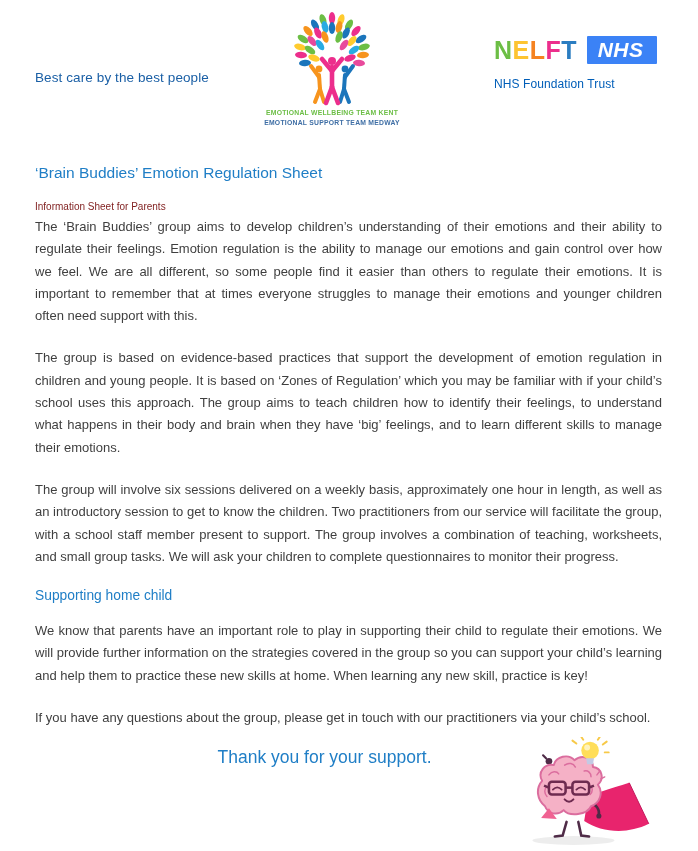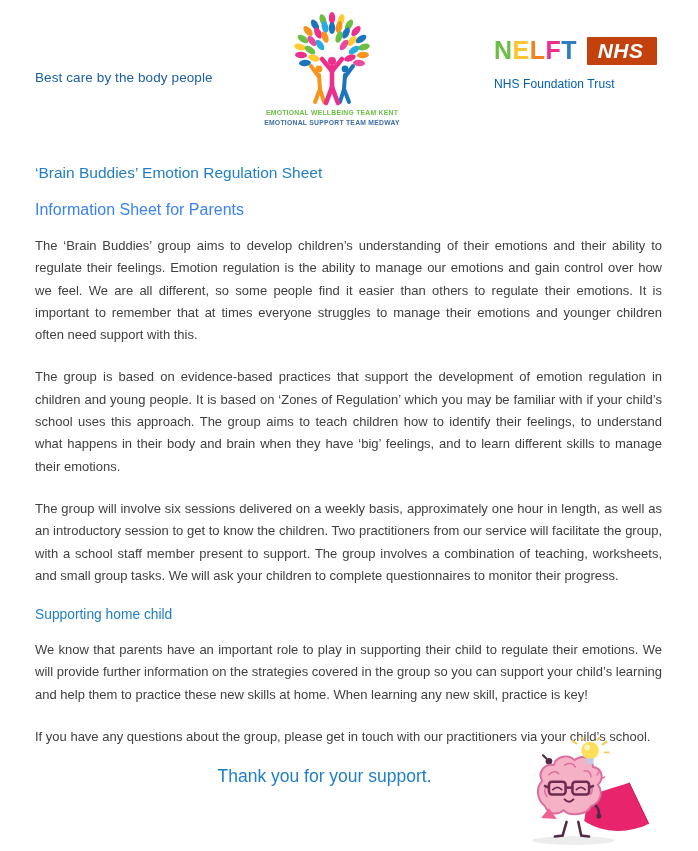--- a/index.html
+++ b/index.html
@@ -30,44 +30,44 @@
   .team-logo svg { display:block; margin:0 auto; }
   .logo-line1 {
     font-size:6.8px; font-weight:bold; color:#6cbe45;
     letter-spacing:.25px; margin-top:3px; white-space:nowrap;
   }
   .logo-line2 {
     font-size:6.8px; font-weight:bold; color:#3e6ea5;
     letter-spacing:.25px; margin-top:3px; white-space:nowrap;
   }
   .trust-block { position:absolute; left:494px; top:36px; width:170px; }
-  .trust-row { display:flex; align-items:flex-end; gap:10px; }
+  .trust-row { display:flex; align-items:flex-start; gap:10px; }
   .nelft-word { font-size:25px; font-weight:bold; letter-spacing:.5px; white-space:nowrap; }
   .nhs-box {
-    width:70px; height:28px; background:#c2410c;
+    width:70px; height:28px; background:#3b82f6;
     display:flex; align-items:center; justify-content:center;
     border-radius:1px;
   }
   .nhs-box span {
     color:#ffffff; font-weight:bold; font-style:italic;
     font-size:21px; letter-spacing:.5px; padding-right:3px;
   }
   .trust-name {
     margin-top:12px; font-size:12px; color:#005eb8; letter-spacing:.1px;
   }
 
   
   .content { padding:14px 36px 0 35px; }
   .doc-title {
     font-size:15.5px; font-weight:normal; color:#1f7ec6;
     margin-bottom:19px;
   }
   .doc-subtitle {
-    font-size:16px; font-weight:normal; color:#3b82f6;
-    margin-bottom:16px;
+    font-size:10px; font-weight:normal; color:#7f1d1d;
+    margin-bottom:4px;
   }
   .content p.body-para {
     font-size:13px; line-height:22.3px; text-align:justify;
     color:#3f3f3f; margin-bottom:20px;
   }
   .section-heading {
     font-size:13.8px; font-weight:normal; color:#1f7ec6;
     margin-bottom:17px;
   }
   .content p.last-para { margin-bottom:14px; }
@@ -81,21 +81,21 @@
     position:absolute; right:12px; bottom:0; width:186px; height:114px;
   }
 </style>
 </head>
 <body>
 
 <div class="page">
 
   <div class="header">
 
-    <div class="tagline">Best care by the body people</div>
+    <div class="tagline">Best care by the best people</div>
 
     <div class="team-logo">
       <svg width="114" height="94" viewBox="0 0 114 94">
 
         <g>
           <ellipse cx="57" cy="6" rx="3.2" ry="6" fill="#ec2e8c"></ellipse>
           <ellipse cx="48" cy="8" rx="3.2" ry="6" fill="#6cbe45" transform="rotate(-18 48 8)"></ellipse>
           <ellipse cx="66" cy="8" rx="3.2" ry="6" fill="#ffcb2e" transform="rotate(18 66 8)"></ellipse>
           <ellipse cx="40" cy="13" rx="3.2" ry="6" fill="#1b75bb" transform="rotate(-30 40 13)"></ellipse>
           <ellipse cx="74" cy="13" rx="3.2" ry="6" fill="#6cbe45" transform="rotate(30 74 13)"></ellipse>

